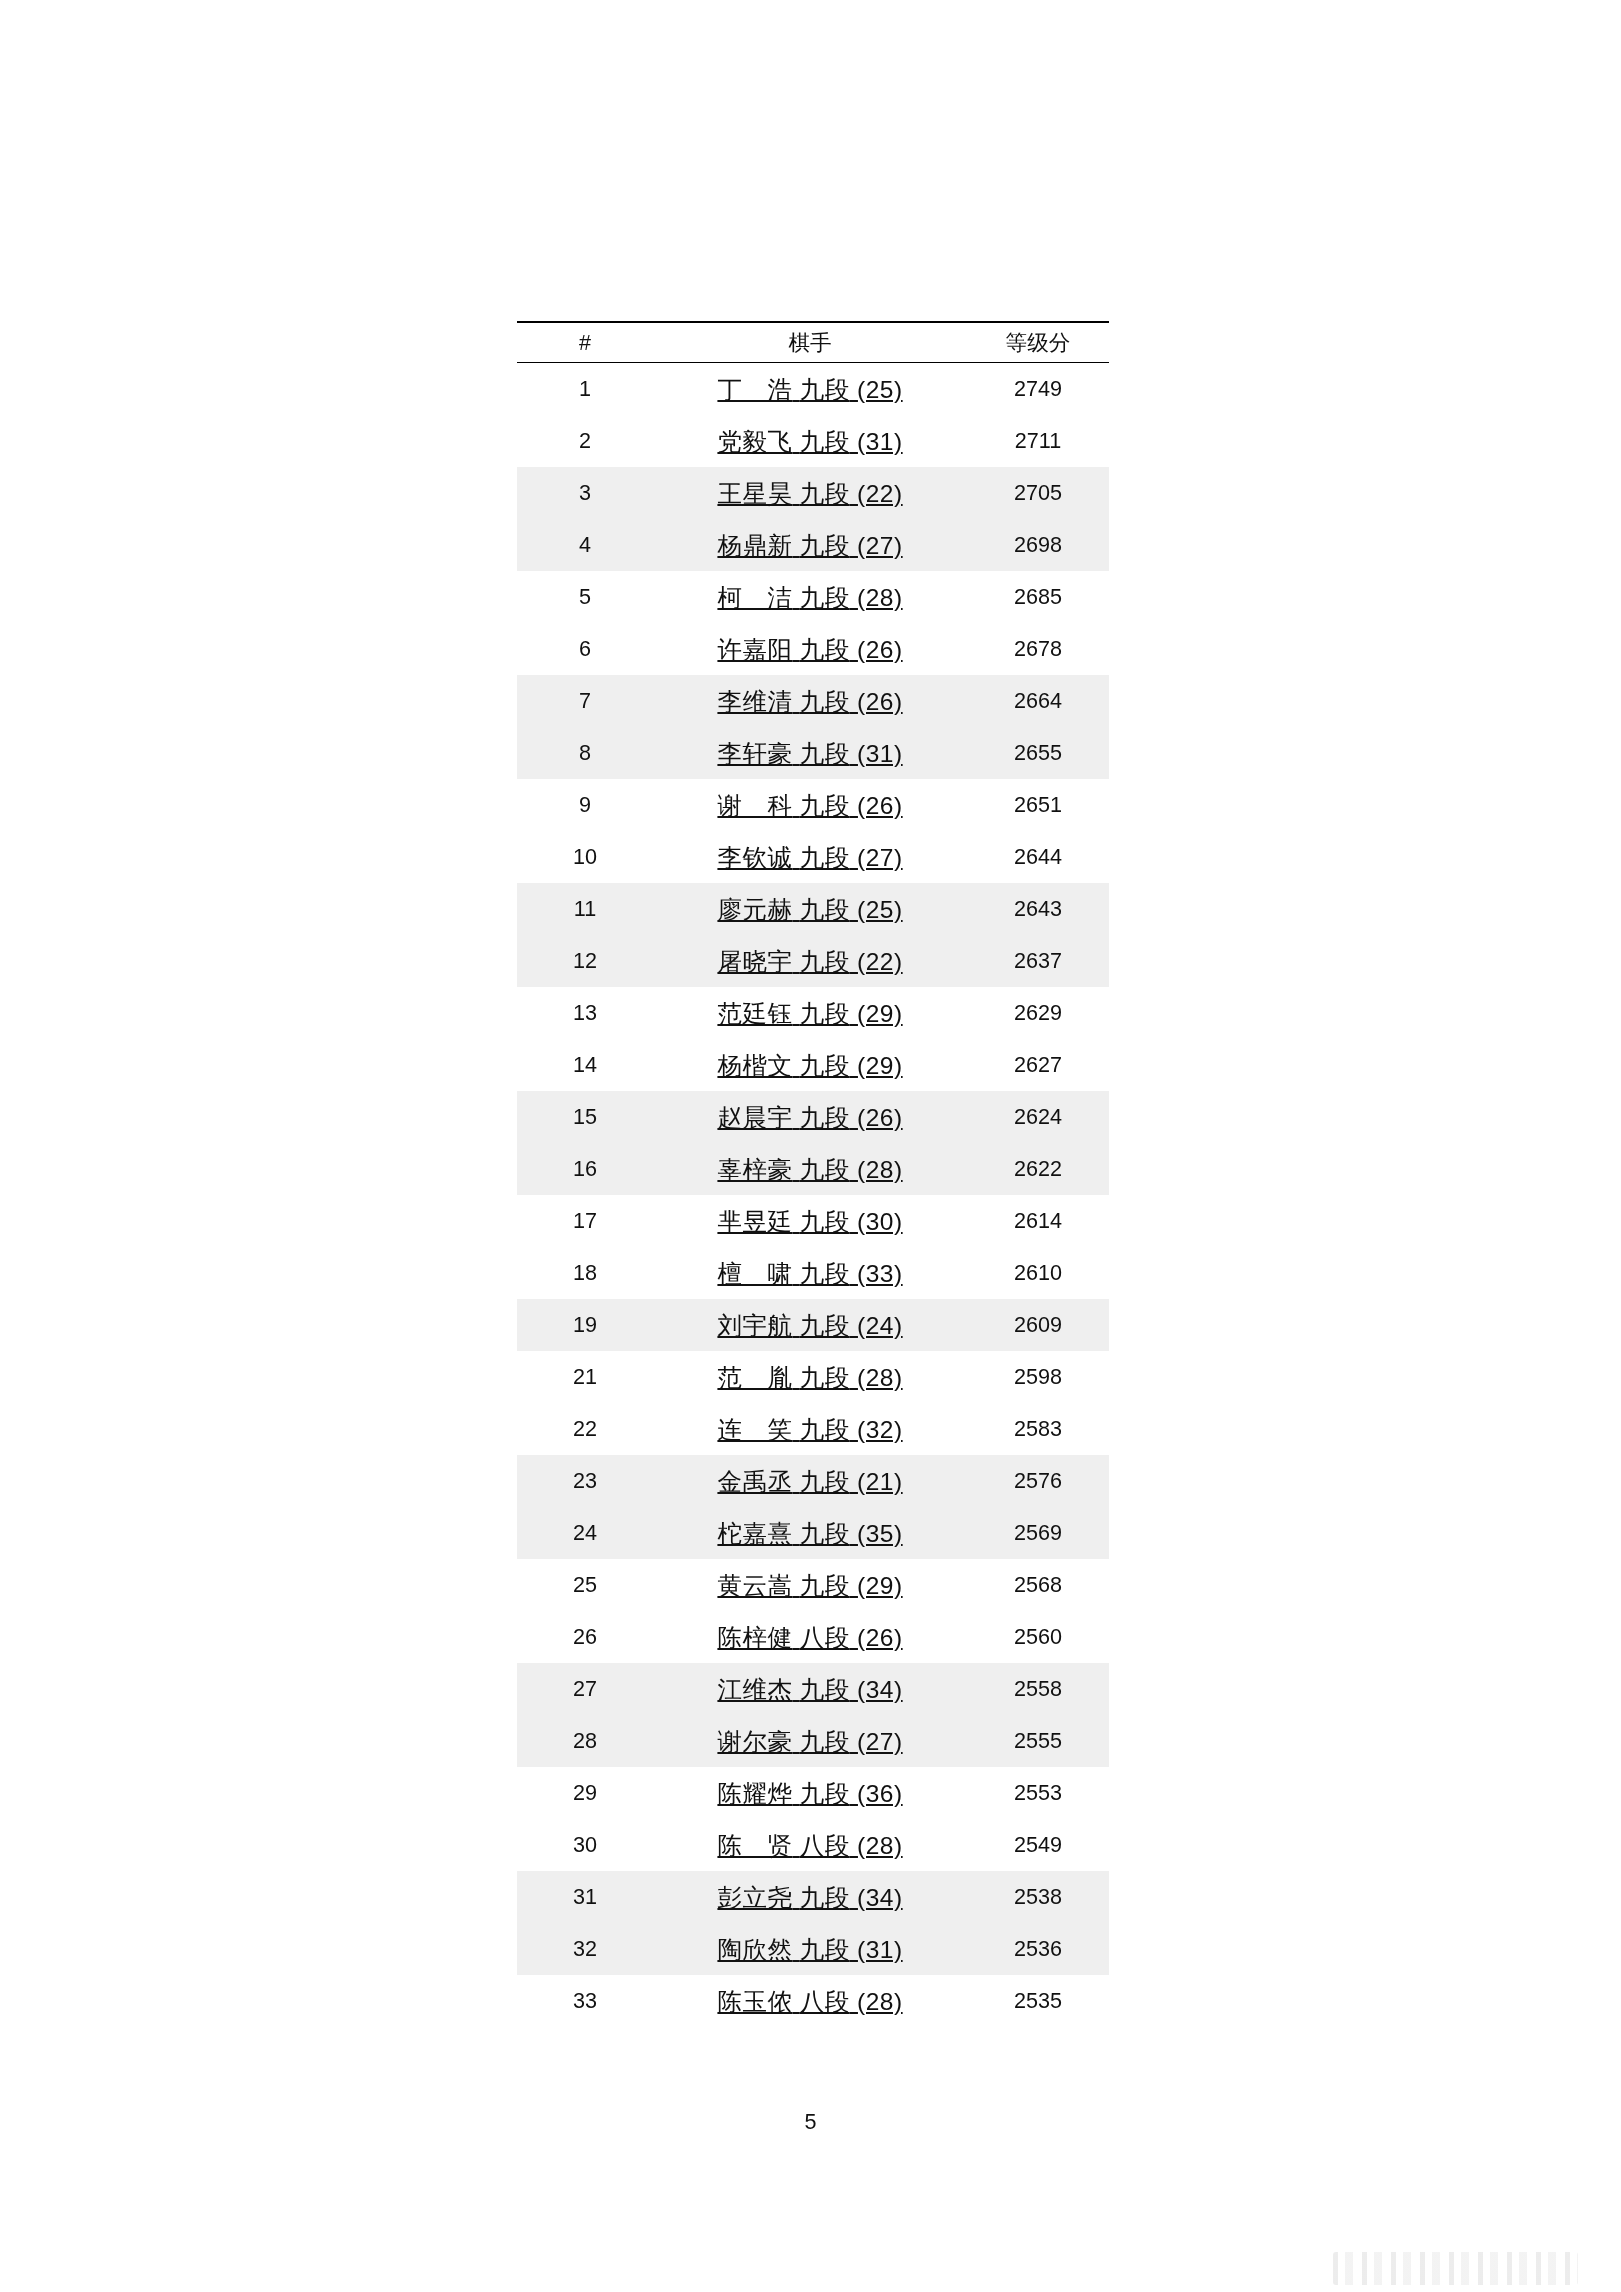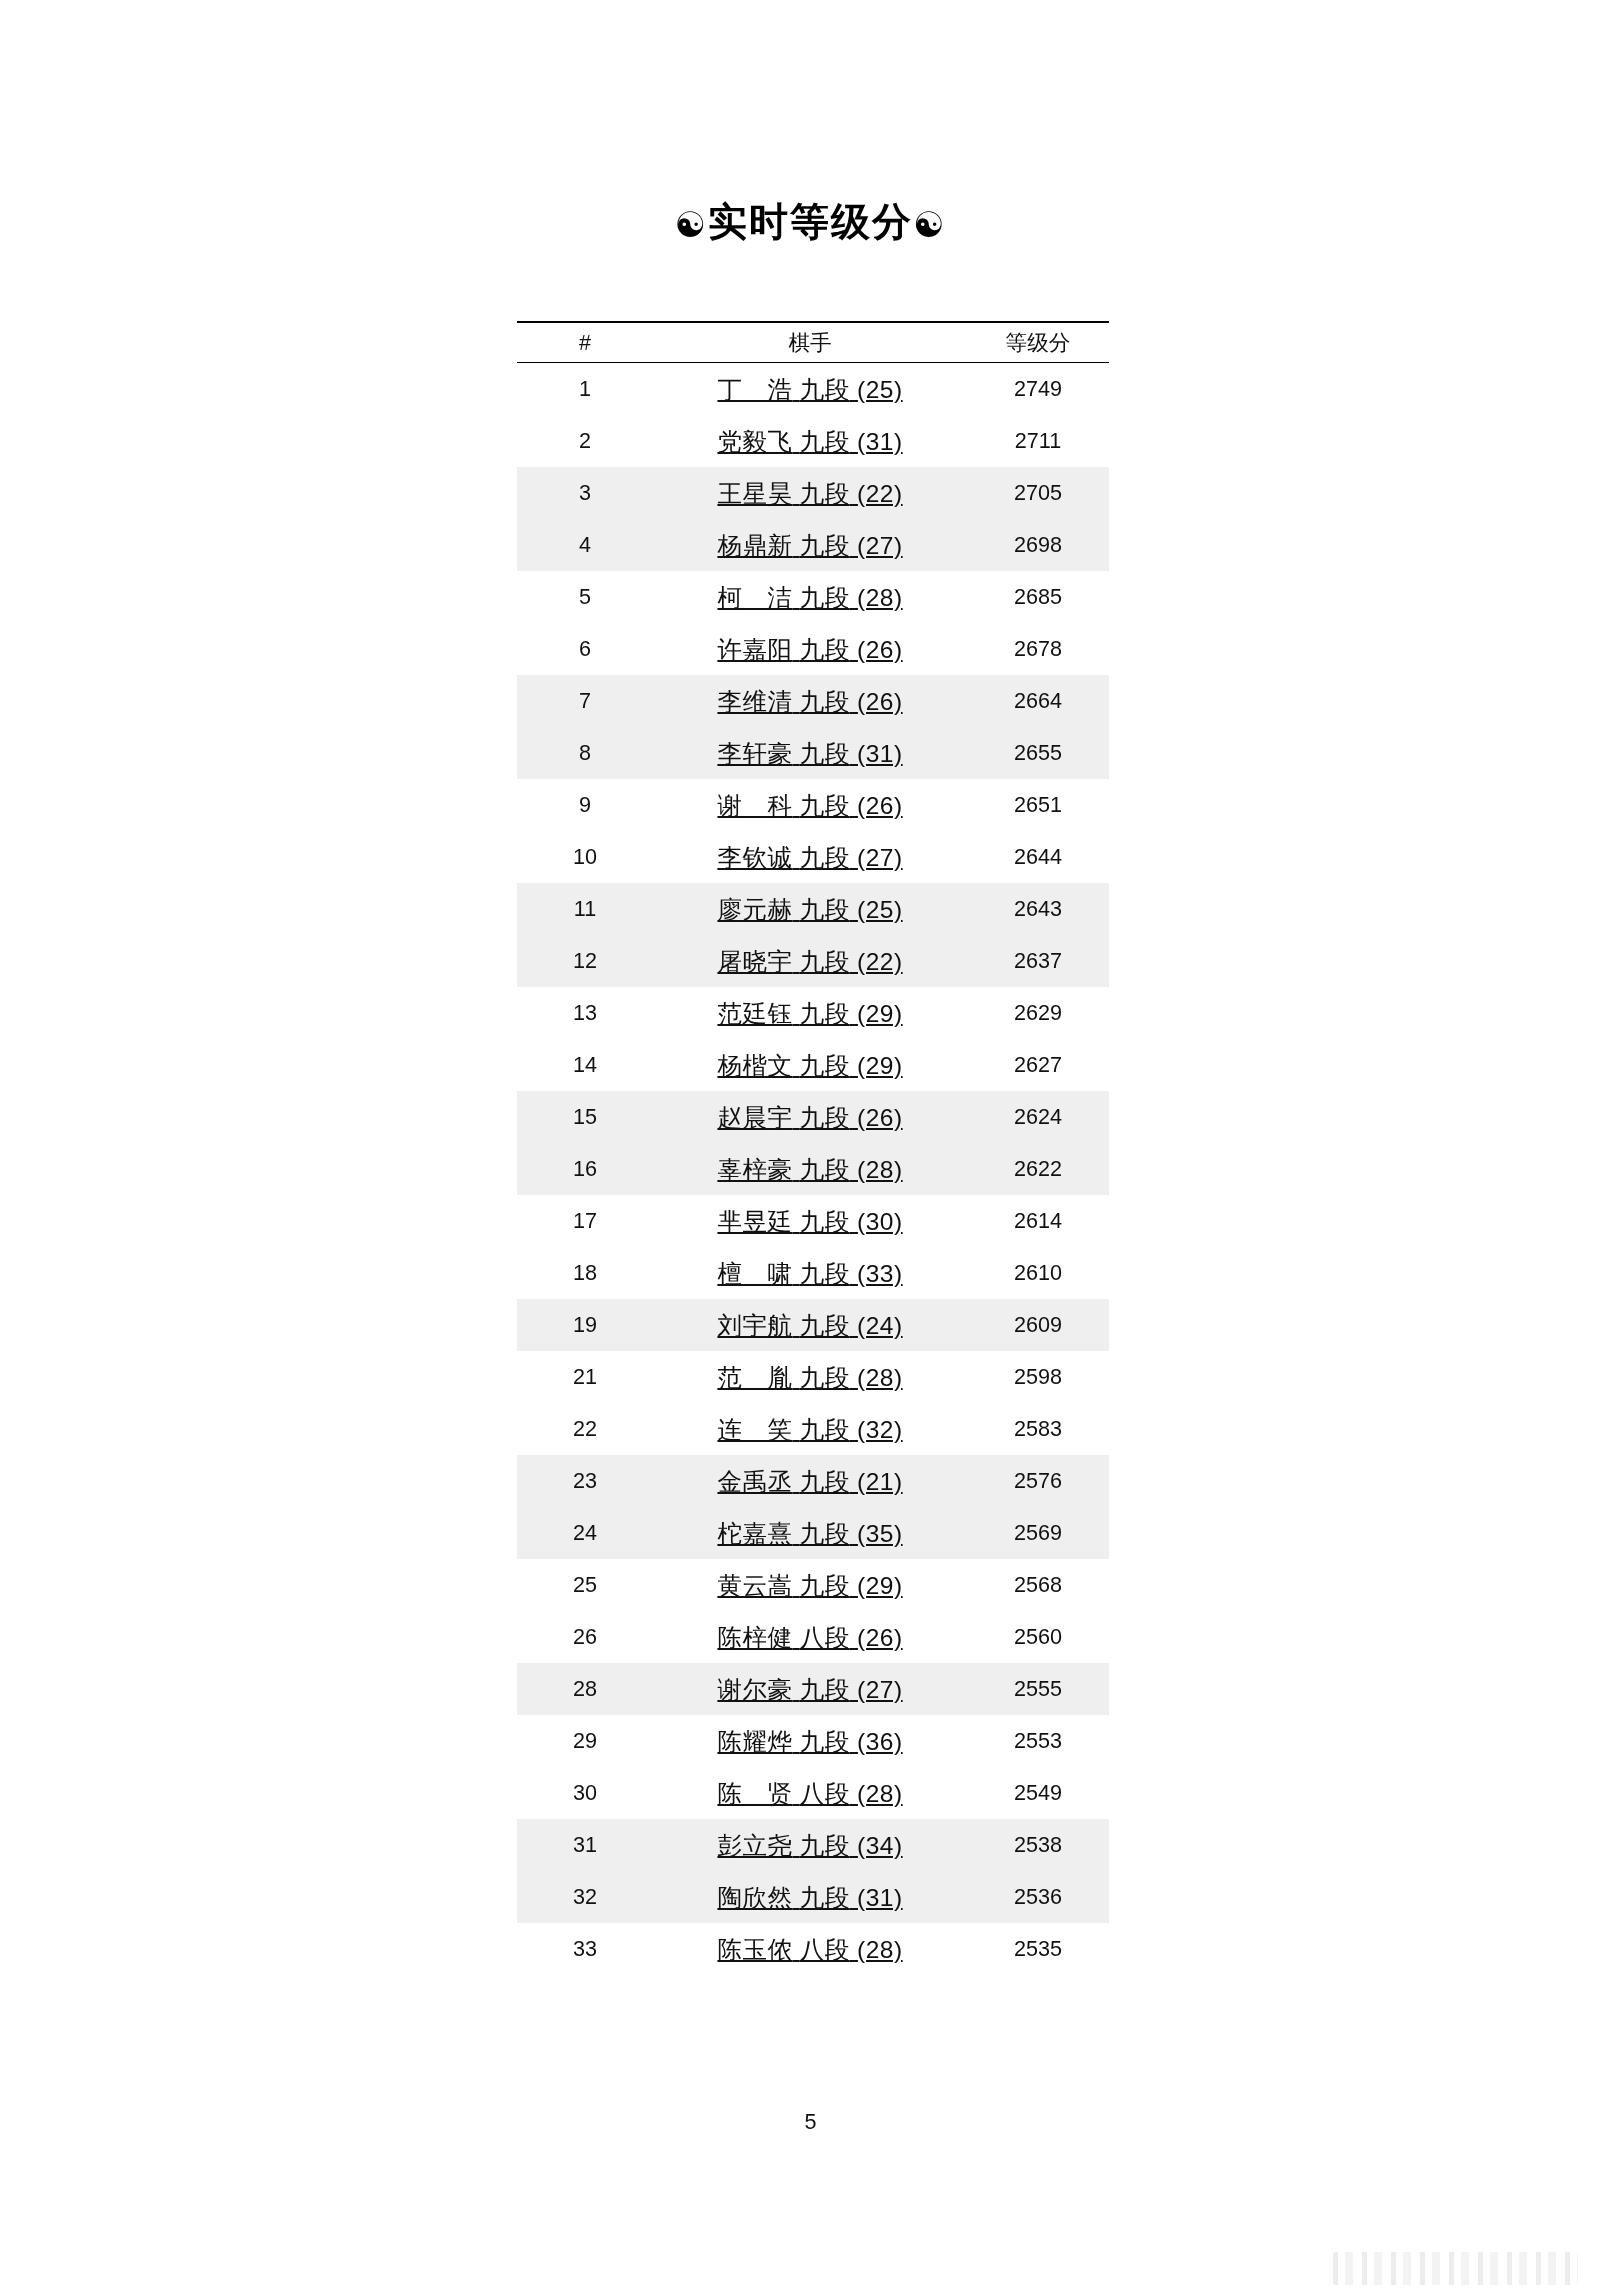--- a/index.html
+++ b/index.html
@@ -99,21 +99,20 @@
       transparent 19.6px, transparent 29px
     );
     border-radius: 2.9px;
   }
 </style>
 </head>
 <body>
 
 <div class="page">
 
-  <h1 class="title"><span class="yinyang">☯</span><span>实时等级分</span><span class="yinyang">☯</span></h1>
 
   <table class="rating-table">
     <colgroup>
       <col class="c-rank">
       <col class="c-player">
       <col class="c-rating">
     </colgroup>
     <thead>
       <tr>
         <th>#</th>
@@ -241,20 +240,25 @@
     <td class="col-rank">25</td>
     <td class="col-player"><span>黄云嵩</span> <span>九段</span> <span>(29)</span></td>
     <td class="col-rating">2568</td>
   </tr>
         <tr>
     <td class="col-rank">26</td>
     <td class="col-player"><span>陈梓健</span> <span>八段</span> <span>(26)</span></td>
     <td class="col-rating">2560</td>
   </tr>
         <tr class="shaded">
+    <td class="col-rank">27</td>
+    <td class="col-player"><span>江维杰</span> <span>九段</span> <span>(34)</span></td>
+    <td class="col-rating">2558</td>
+  </tr>
+        <tr class="shaded">
     <td class="col-rank">28</td>
     <td class="col-player"><span>谢尔豪</span> <span>九段</span> <span>(27)</span></td>
     <td class="col-rating">2555</td>
   </tr>
         <tr>
     <td class="col-rank">29</td>
     <td class="col-player"><span>陈耀烨</span> <span>九段</span> <span>(36)</span></td>
     <td class="col-rating">2553</td>
   </tr>
         <tr>

